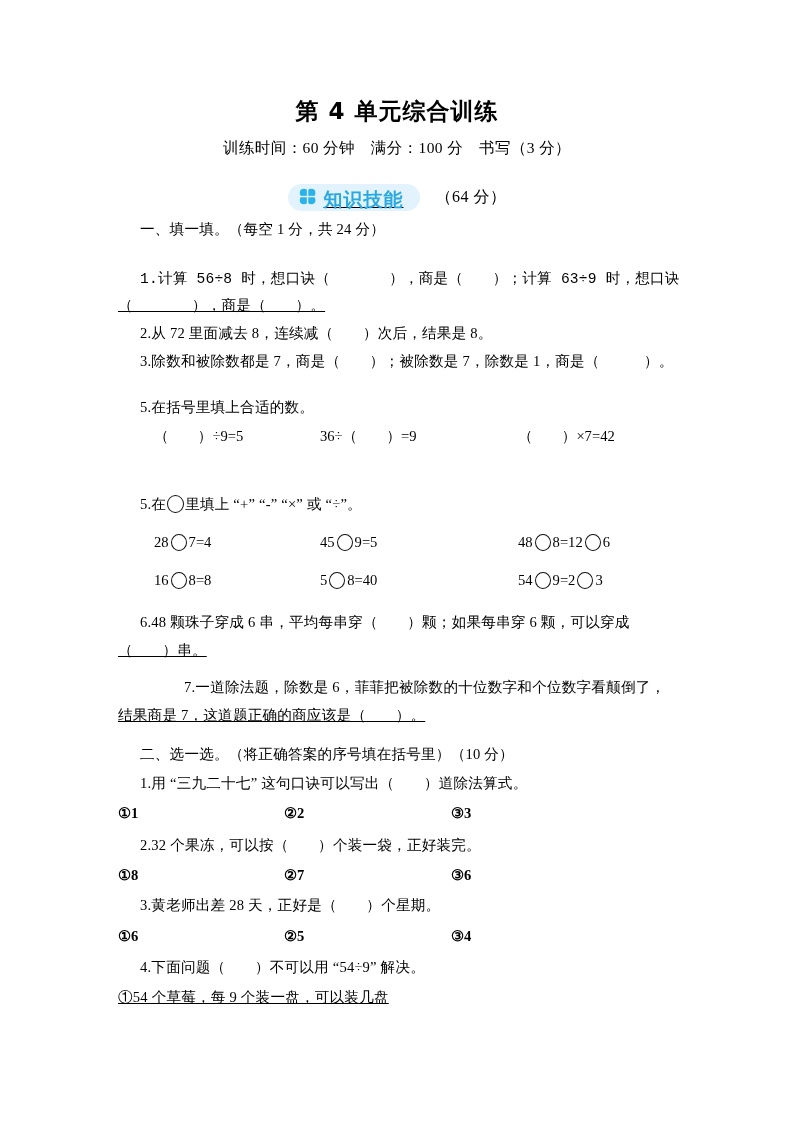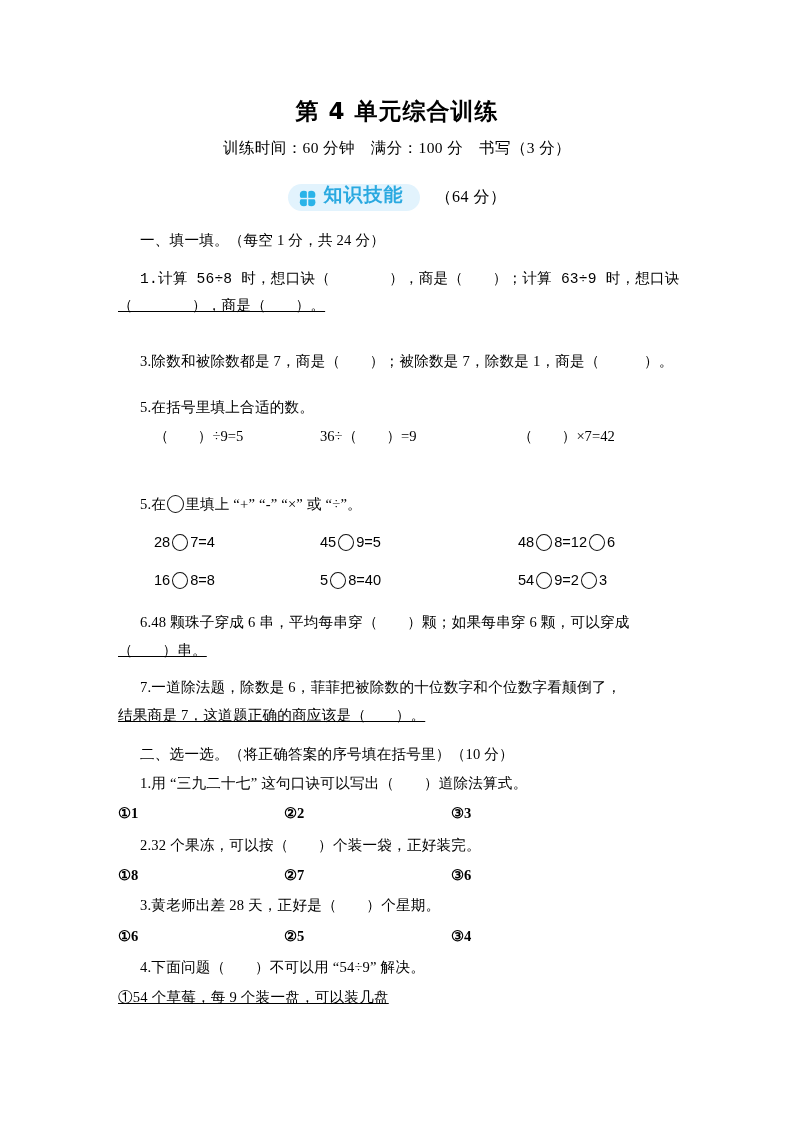--- a/index.html
+++ b/index.html
@@ -24,25 +24,25 @@
     position:absolute; left:0; top:138px; width:794px;
     text-align:center; font-size:15.5px; letter-spacing:.4px;
   }
 
   
   .badge-row{
     position:absolute; left:0; top:184px; width:794px;
     display:flex; align-items:center; justify-content:center;
   }
   .badge{
-    display:inline-flex; align-items:flex-end;
+    display:inline-flex; align-items:flex-start;
     background:#e2f3fd;
     border-radius:16px;
     padding:3px 16px 3px 10px;
-    height:27px; box-sizing:border-box;
+    height:27px; box-sizing:border-box;text-decoration:underline;
   }
   .clover{ width:19px; height:19px; margin-right:7px; flex:0 0 auto; display:block; }
   .badge-text{
     font-family:"DejaVu Sans","Liberation Sans",sans-serif;
     font-weight:bold; font-size:19px; color:#2aa9e0; letter-spacing:1px;
   }
   .badge-score{
     font-size:16px; margin-left:16px; letter-spacing:.5px;
   }
 
@@ -81,21 +81,21 @@
   }
   .bigcirc{
     display:inline-block;
     width:17px; height:18px;
     border:1.1px solid #111;
     border-radius:50%;
     vertical-align:-4px;
     margin:0 1px;
     box-sizing:border-box;
   }
-  .num{ font-family:Liberation Sans, sans-serif; }
+  .num{ font-family:Liberation Serif, serif; }
 </style>
 </head>
 <body>
 
 <div class="page">
 
   <div class="doc-title">第 4 单元综合训练</div>
   <div class="doc-subtitle">训练时间：60 分钟　满分：100 分　书写（3 分）</div>
 
   <div class="badge-row">
@@ -106,25 +106,26 @@
         <circle cx="6.2" cy="13.9" r="4.3" fill="#2ab3e8"></circle>
         <circle cx="14.0" cy="13.9" r="4.3" fill="#2ab3e8"></circle>
         <rect x="9.3" y="2" width="1.5" height="16" fill="#e2f3fd"></rect>
         <rect x="2" y="9.3" width="16" height="1.5" fill="#e2f3fd"></rect>
       </svg>
       <span class="badge-text">知识技能</span>
     </span>
     <span class="badge-score">（64 分）</span>
   </div>
 
-  <div class="line ind heading" style="top:231px;">一、填一填。（每空 1 分，共 24 分）</div>
+  <div class="line ind heading" style="top:220px;">一、填一填。（每空 1 分，共 24 分）</div>
 
   <div class="line ind" style="top:269px;font-family:Liberation Mono, monospace;">1.计算 56÷8 时，想口诀（　　　　），商是（　　）；计算 63÷9 时，想口诀</div>
   <div class="line flush" style="top:296px;">（　　　　），商是（　　）。</div>
 
+  <div class="line ind" style="top:324px;">2.从 72 里面减去 8，连续减（　　）次后，结果是 8。</div>
 
   <div class="line ind" style="top:352px;">3.除数和被除数都是 7，商是（　　）；被除数是 7，除数是 1，商是（　　　）。</div>
 
   <div class="line ind" style="top:398px;">5.在括号里填上合适的数。</div>
 
   <div class="col-row" style="top:427px;">
     <span class="c1">（　　）÷9=5</span>
     <span class="c2">36÷（　　）=9</span>
     <span class="c3">（　　）×7=42</span>
   </div>
@@ -153,21 +154,21 @@
       <span class="num">5</span><span class="circ"></span><span class="num">8=40</span>
     </span>
     <span class="c3">
       <span class="num">54</span><span class="circ"></span><span class="num">9=2</span><span class="circ"></span><span class="num">3</span>
     </span>
   </div>
 
   <div class="line ind" style="top:613px;">6.48 颗珠子穿成 6 串，平均每串穿（　　）颗；如果每串穿 6 颗，可以穿成</div>
   <div class="line flush" style="top:641px;">（　　）串。</div>
 
-  <div class="line ind" style="top:678px;">7.一道除法题，除数是 6，菲菲把被除数的十位数字和个位数字看颠倒了，</div>
+  <div class="line ind" style="top:678px;margin-left:44px;">7.一道除法题，除数是 6，菲菲把被除数的十位数字和个位数字看颠倒了，</div>
   <div class="line flush" style="top:706px;">结果商是 7，这道题正确的商应该是（　　）。</div>
 
   <div class="line ind heading" style="top:745px;">二、选一选。（将正确答案的序号填在括号里）（10 分）</div>
 
   <div class="line ind" style="top:774px;">1.用 “三九二十七” 这句口诀可以写出（　　）道除法算式。</div>
   <div class="opt-row" style="top:804px;">
     <span class="o1">①1</span>
     <span class="o2">②2</span>
     <span class="o3">③3</span>
   </div>

